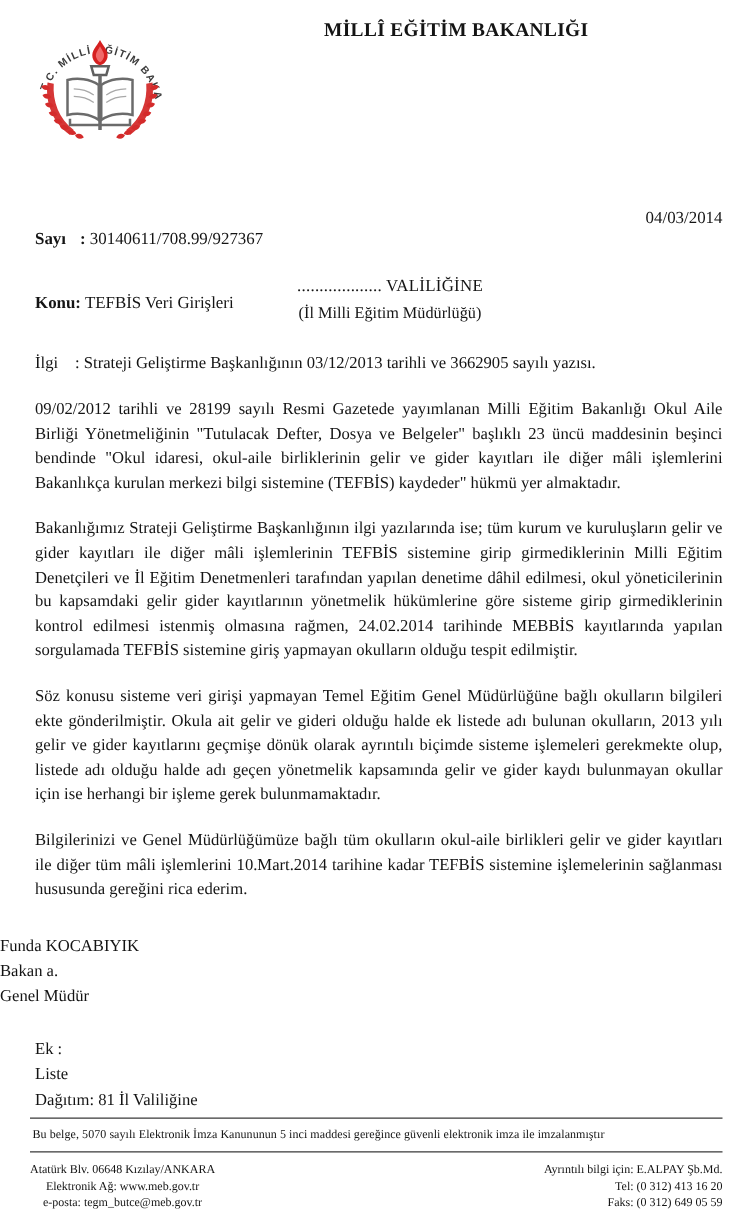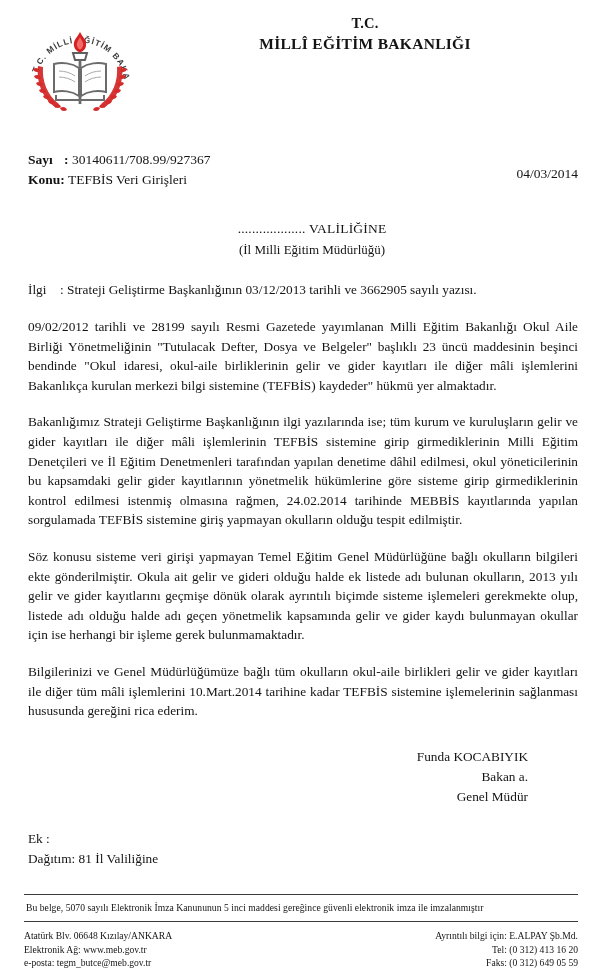--- a/index.html
+++ b/index.html
@@ -74,20 +74,21 @@
     height: 46px;
     font-size: 13.5px;
   }
   .meta-row {
     line-height: 20px;
     white-space: nowrap;
   }
   .meta-label {
     font-weight: bold;
     display: inline-block;
+    margin-top: 31px;
   }
   .meta-label.sayi { min-width: 36px; }
   .meta-label.konu { min-width: 0; }
   .meta-value { font-weight: normal; }
   .meta-date {
     position: absolute;
     right: 0;
     top: 14px;
     font-size: 13.5px;
     line-height: 20px;
@@ -122,21 +123,21 @@
     text-justify: inter-word;
     line-height: 19.6px;
     hyphens: none;
   }
   p.para.last-left { text-align: justify; }
 
   
   .signature {
     margin-top: 26px;
     padding-right: 72px;
-    text-align: right;
+    text-align: left;
     font-size: 13.3px;
     line-height: 20px;
   }
   .sig-name { white-space: nowrap; }
   .sig-role { white-space: nowrap; }
   .sig-title { white-space: nowrap; }
 
   
   .attachments {
     margin: 22px 0 0 28px;
@@ -162,21 +163,21 @@
     padding: 6px 2px 6px 2px;
     letter-spacing: 0.05px;
   }
   .footer-cols {
     display: flex;
     justify-content: space-between;
     padding-top: 7px;
     font-size: 9.6px;
     line-height: 13.6px;
   }
-  .footer-left { text-align: left; }
+  .footer-left { text-align: center; }
   .footer-right { text-align: right; }
   .footer-cols div { white-space: nowrap; }
 </style>
 </head>
 <body>
 
 <div class="page">
 
   <div class="letterhead">
 
@@ -230,21 +231,20 @@
           <path d="M33,61 C39,61 45,63 49,66"></path>
           <path d="M75,55 C69,55 63,57 59,60"></path>
           <path d="M75,61 C69,61 63,63 59,66"></path>
         </g>
 
         <path d="M30,79 L30,84 L78,84 L78,79" fill="none" stroke="#6b6b6b" stroke-width="2"></path>
       </svg>
     </div>
 
     <div class="header-titles">
-      <div class="hdr-line1">T.C.</div>
       <div class="hdr-line2">MİLLÎ EĞİTİM BAKANLIĞI</div>
     </div>
   </div>
 
   <div class="meta">
     <div class="meta-row">
       <span class="meta-label sayi">Sayı</span><span class="meta-label">:</span>
       <span class="meta-value">30140611/708.99/927367</span>
     </div>
     <div class="meta-row">
@@ -273,20 +273,21 @@
   </div>
 
   <div class="signature">
     <div class="sig-name">Funda KOCABIYIK</div>
     <div class="sig-role">Bakan a.</div>
     <div class="sig-title">Genel Müdür</div>
   </div>
 
   <div class="attachments">
     <div>Ek :</div>
+    <div>Liste</div>
     <div>Dağıtım: 81 İl Valiliğine</div>
   </div>
 
   <div class="footer">
     <hr class="rule">
     <div class="esign-note">Bu belge, 5070 sayılı Elektronik İmza Kanununun 5 inci maddesi gereğince güvenli elektronik imza ile imzalanmıştır</div>
     <hr class="rule">
     <div class="footer-cols">
       <div class="footer-left">
         <div>Atatürk Blv.   06648 Kızılay/ANKARA</div>

